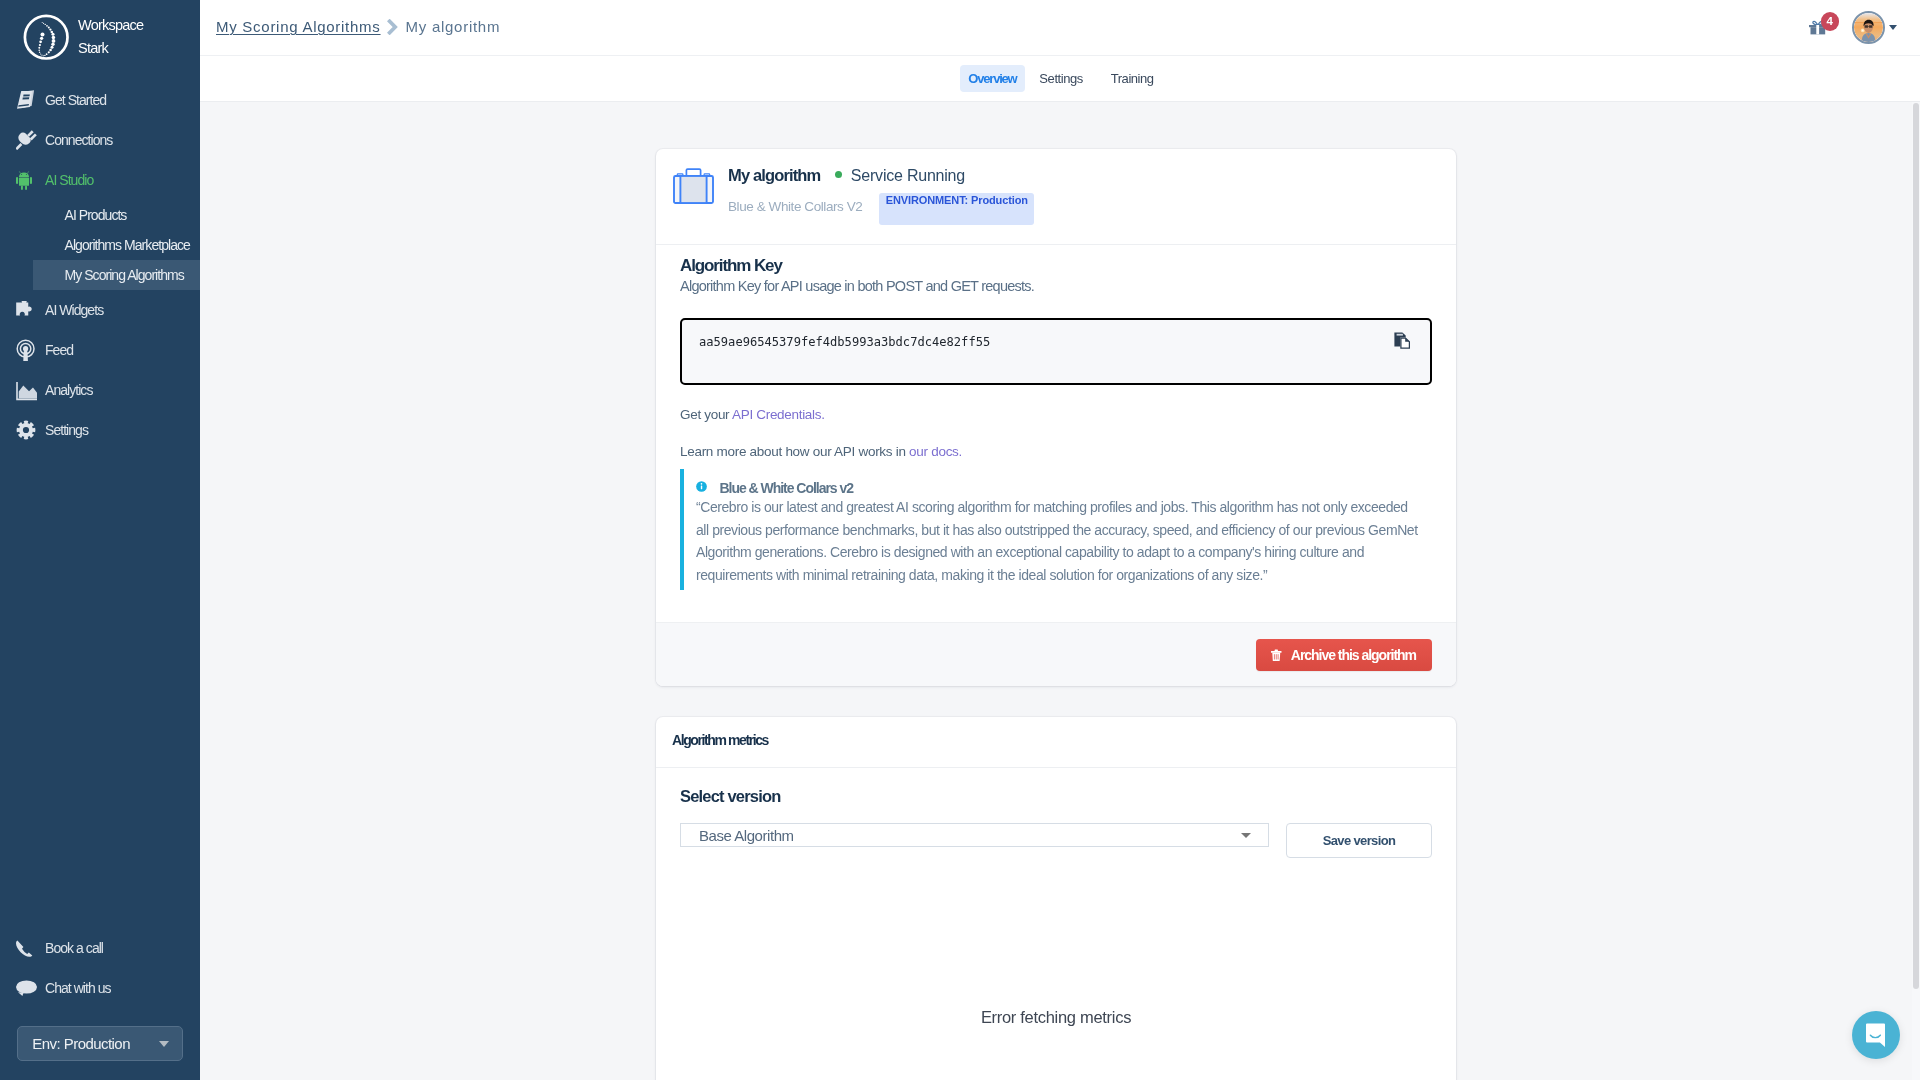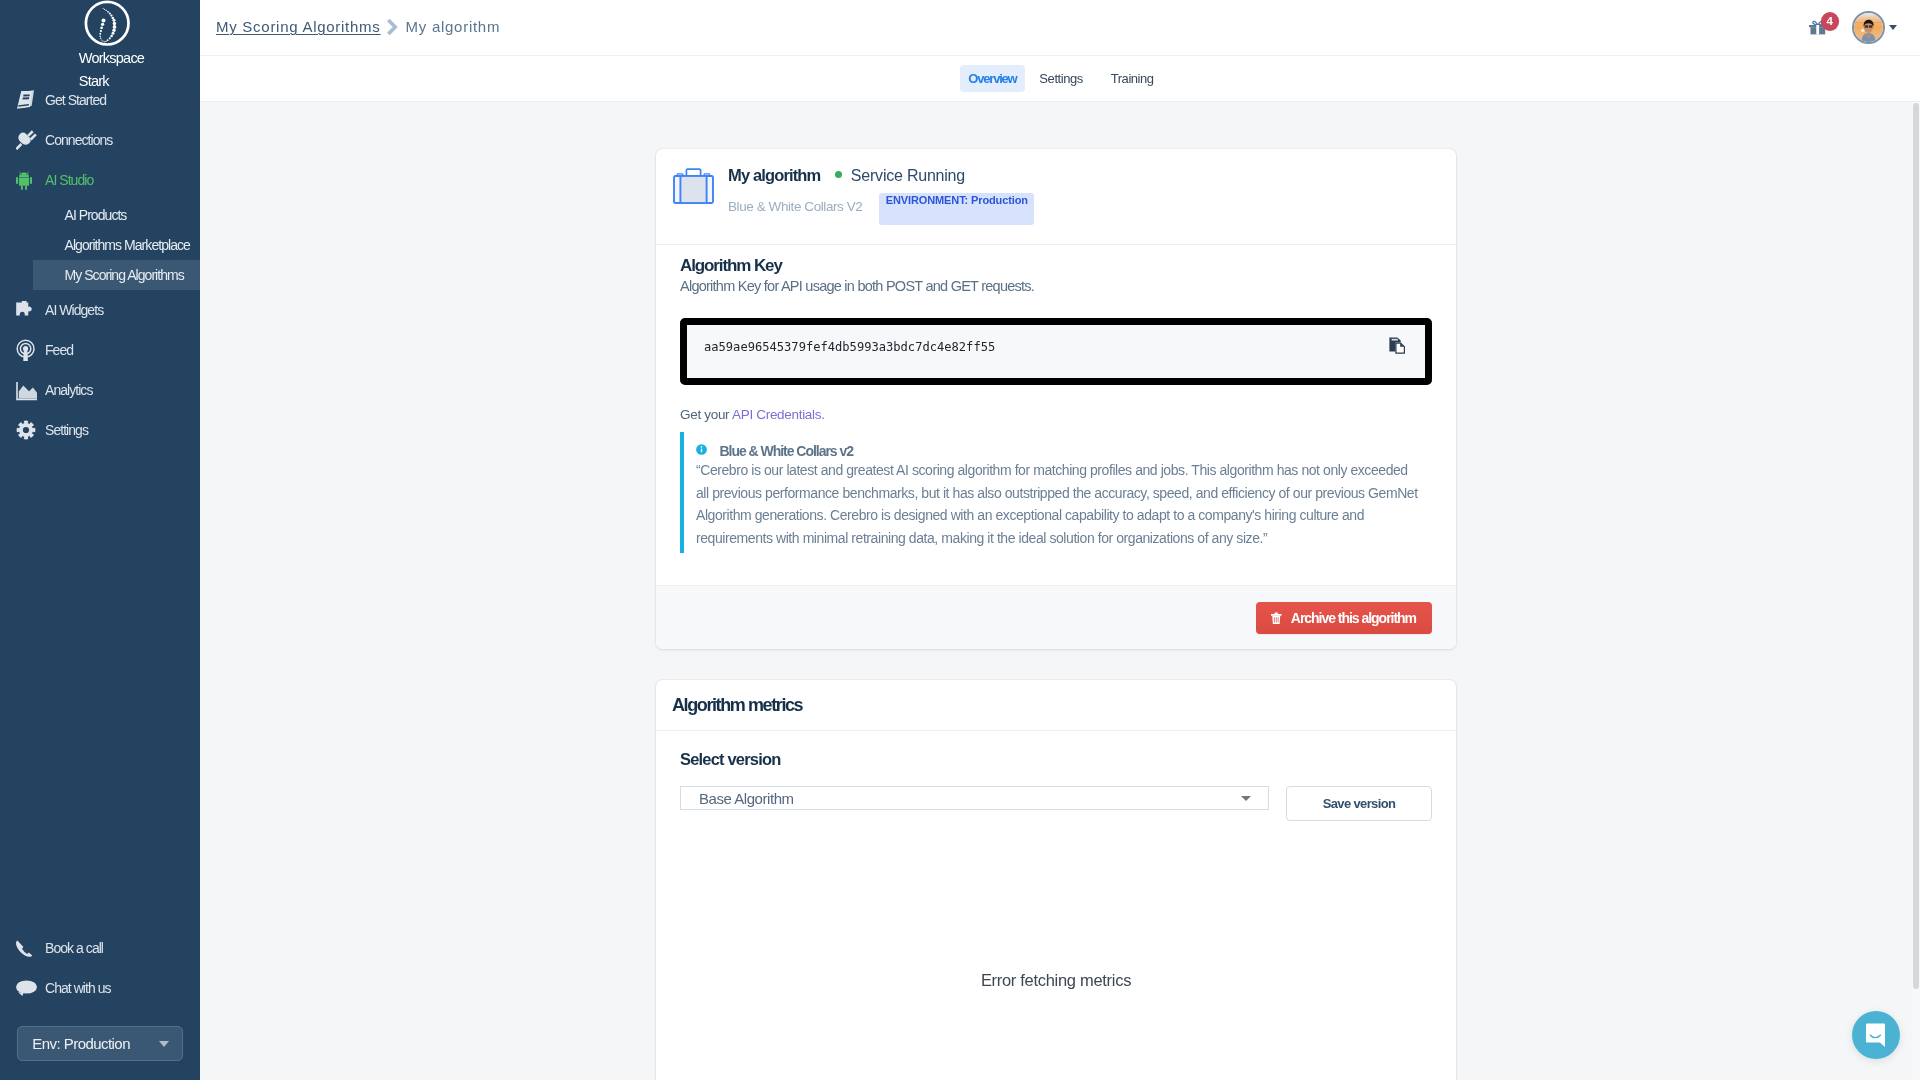--- a/index.html
+++ b/index.html
@@ -10,21 +10,21 @@
     color: #234361;
     -webkit-font-smoothing: antialiased;
   }
   .app { display: flex; width: 1920px; height: 1080px; }
 
   
   .sidebar {
     width: 200px; height: 1080px; background: #234361;
     display: flex; flex-direction: column; flex: none; position: relative;
   }
-  .brand { display: flex; align-items: center; height: 76px; padding-left: 15px; flex-direction: column; }
+  .brand { display: flex; align-items: center; height: 76px; padding-left: 23px; }
   .brand-logo { width: 48px; height: 48px; flex: none; display:block; margin-left: -1px;}
   .brand-text { margin-left: 8px; color: #fff; font-size: 14.5px; line-height: 23px; letter-spacing: -0.77px; position: relative; top: -1px;}
   .nav { margin-top: 4px; }
   .nav-item {
     display: flex; align-items: center; height: 40px; padding-left: 16px;
     color: #dde3e9; font-size: 14px; cursor: pointer; text-decoration: none; letter-spacing: -0.95px;
   }
   .nav-item .ico { width: 21px; height: 21px; flex: none; display:flex; align-items:center; justify-content:flex-start;}
   .nav-item .lbl { margin-left: 8px; }
   .nav-item.green { color: #52c06b; }
@@ -93,21 +93,21 @@
   .env-badge {
     margin-left: 17px; background: #d7e3fc; color: #2a55d8; font-size: 11px; font-weight: 700;
     padding: 0 6.4px; border-radius: 3px; letter-spacing: -0.12px; height: 32px; line-height: 14px;
     display: inline-block; position: relative; top: 2px;
   }
 
   .card-body { padding: 11px 24px 0 24px; }
   .sec-title { font-size: 17px; font-weight: 700; color: #18314b; letter-spacing: -1.11px; }
   .sec-desc { font-size: 14.5px; color: #5a7087; margin-top: 2px; letter-spacing: -0.75px; }
   .keybox {
-    margin-top: 24px; background: #f7f8fa; border: 7px solid #000000; border-radius: 5px;
+    margin-top: 24px; background: #f7f8fa; border: 2px solid #000000; border-radius: 5px;
     height: 67px; display: flex; align-items: flex-start; padding: 15px 16px 0 17px;
   }
   .keytext { font-family: "DejaVu Sans Mono", monospace; font-size: 12.1px; color: #20262e; }
   .copy-btn { margin-left: auto; cursor: pointer; display:flex; margin-top:-3px; margin-right:4px;}
   .api-line { font-size: 13.5px; color: #4e6479; margin-top: 22px; letter-spacing: -0.31px;}
   .api-line a { color: #7c6fd0; text-decoration: none; cursor: pointer; }
   .docs-line { font-size: 13.5px; color: #4e6479; margin-top: 22px; letter-spacing: -0.29px;}
   .docs-line a { color: #7c6fd0; text-decoration: none; cursor: pointer; }
 
   .forked-title { font-size: 16.5px; font-weight: 700; color: #18314b; margin-top: 18px; letter-spacing: -0.95px;}
@@ -125,21 +125,21 @@
     background: #df4b42; color: #fff; border: none; border-radius: 4px; height: 32px;
     padding: 0 15.5px 0 15px; display: flex; align-items: center; font-size: 14px; font-weight: 600;
     cursor: pointer; font-family: inherit; letter-spacing: -1.03px;
     background-image: linear-gradient(180deg,#e6554c 0%,#d94a41 100%);
     box-shadow: 0 1px 1px rgba(0,0,0,.06);
   }
   .danger-btn .trash { margin-right: 9px; display:flex;}
 
   .card2 { margin-top: 31px; }
   .card2-head { padding: 15px 18px 0 16px; height: 51px; border-bottom: 1px solid #edeff2; }
-  .card2-title { font-size: 18px; font-weight: 700; color: #18314b; letter-spacing: -1.4px; }
+  .card2-title { font-size: 14px; font-weight: 700; color: #18314b; letter-spacing: -1.4px; }
   .card2-body { padding: 19px 24px 0 24px; }
   .sel-label { font-size: 16.5px; font-weight: 700; color: #18314b; letter-spacing: -0.82px;}
   .sel-row { display: flex; margin-top: 17px; }
   .select {
     width: 589px; height: 24px; border: 1px solid #d6dde5; border-radius: 0; background: #fff;
     display: flex; align-items: center; padding: 0 10px 0 18px; font-size: 15px; color: #54687e;
     cursor: pointer; letter-spacing: -0.45px;
   }
   .select .sel-caret { margin-left: auto; width:0;height:0;border-left:5px solid transparent;border-right:5px solid transparent;border-top:5px solid #767676; margin-right:7px;}
   .save-btn {
@@ -421,20 +421,21 @@
                 <svg width="16.5" height="17" viewBox="0 0 16.5 17" fill="none">
                   <path d="M0.4 0.4 h8.0 l3.3 3.2 v11.0 h-11.3 z" fill="#2c3e52"></path>
                   <rect x="2.6" y="1.8" width="6.3" height="1.8" fill="#cfd6de"></rect>
                   <path d="M6.3 5.4 h5.4 l4.4 4.3 v6.9 h-9.8 z" fill="#ffffff"></path>
                   <path d="M6.9 6.0 h4.6 l3.9 3.8 v6.2 h-8.5 z" fill="none" stroke="#2c3e52" stroke-width="1.25"></path>
                   <path d="M11.2 5.8 v4.0 h4.1 z" fill="#2c3e52"></path>
                 </svg>
               </span>
             </div>
             <div class="api-line"><span>Get your </span><a>API Credentials.</a></div>
+            <div class="docs-line"><span>Learn more about how our API works in </span><a>our docs.</a></div>
 
             <div class="quote">
               <div class="quote-head">
                 <span class="info-ico">
                   <svg width="11" height="11" viewBox="0 0 15 15">
                       <circle cx="7.5" cy="7.5" r="7.3" fill="#17b0e0"></circle>
                       <rect x="6.6" y="6.2" width="1.9" height="5.1" rx=".6" fill="#fff"></rect>
                       <circle cx="7.5" cy="3.9" r="1.15" fill="#fff"></circle>
                     </svg>
                 </span>

